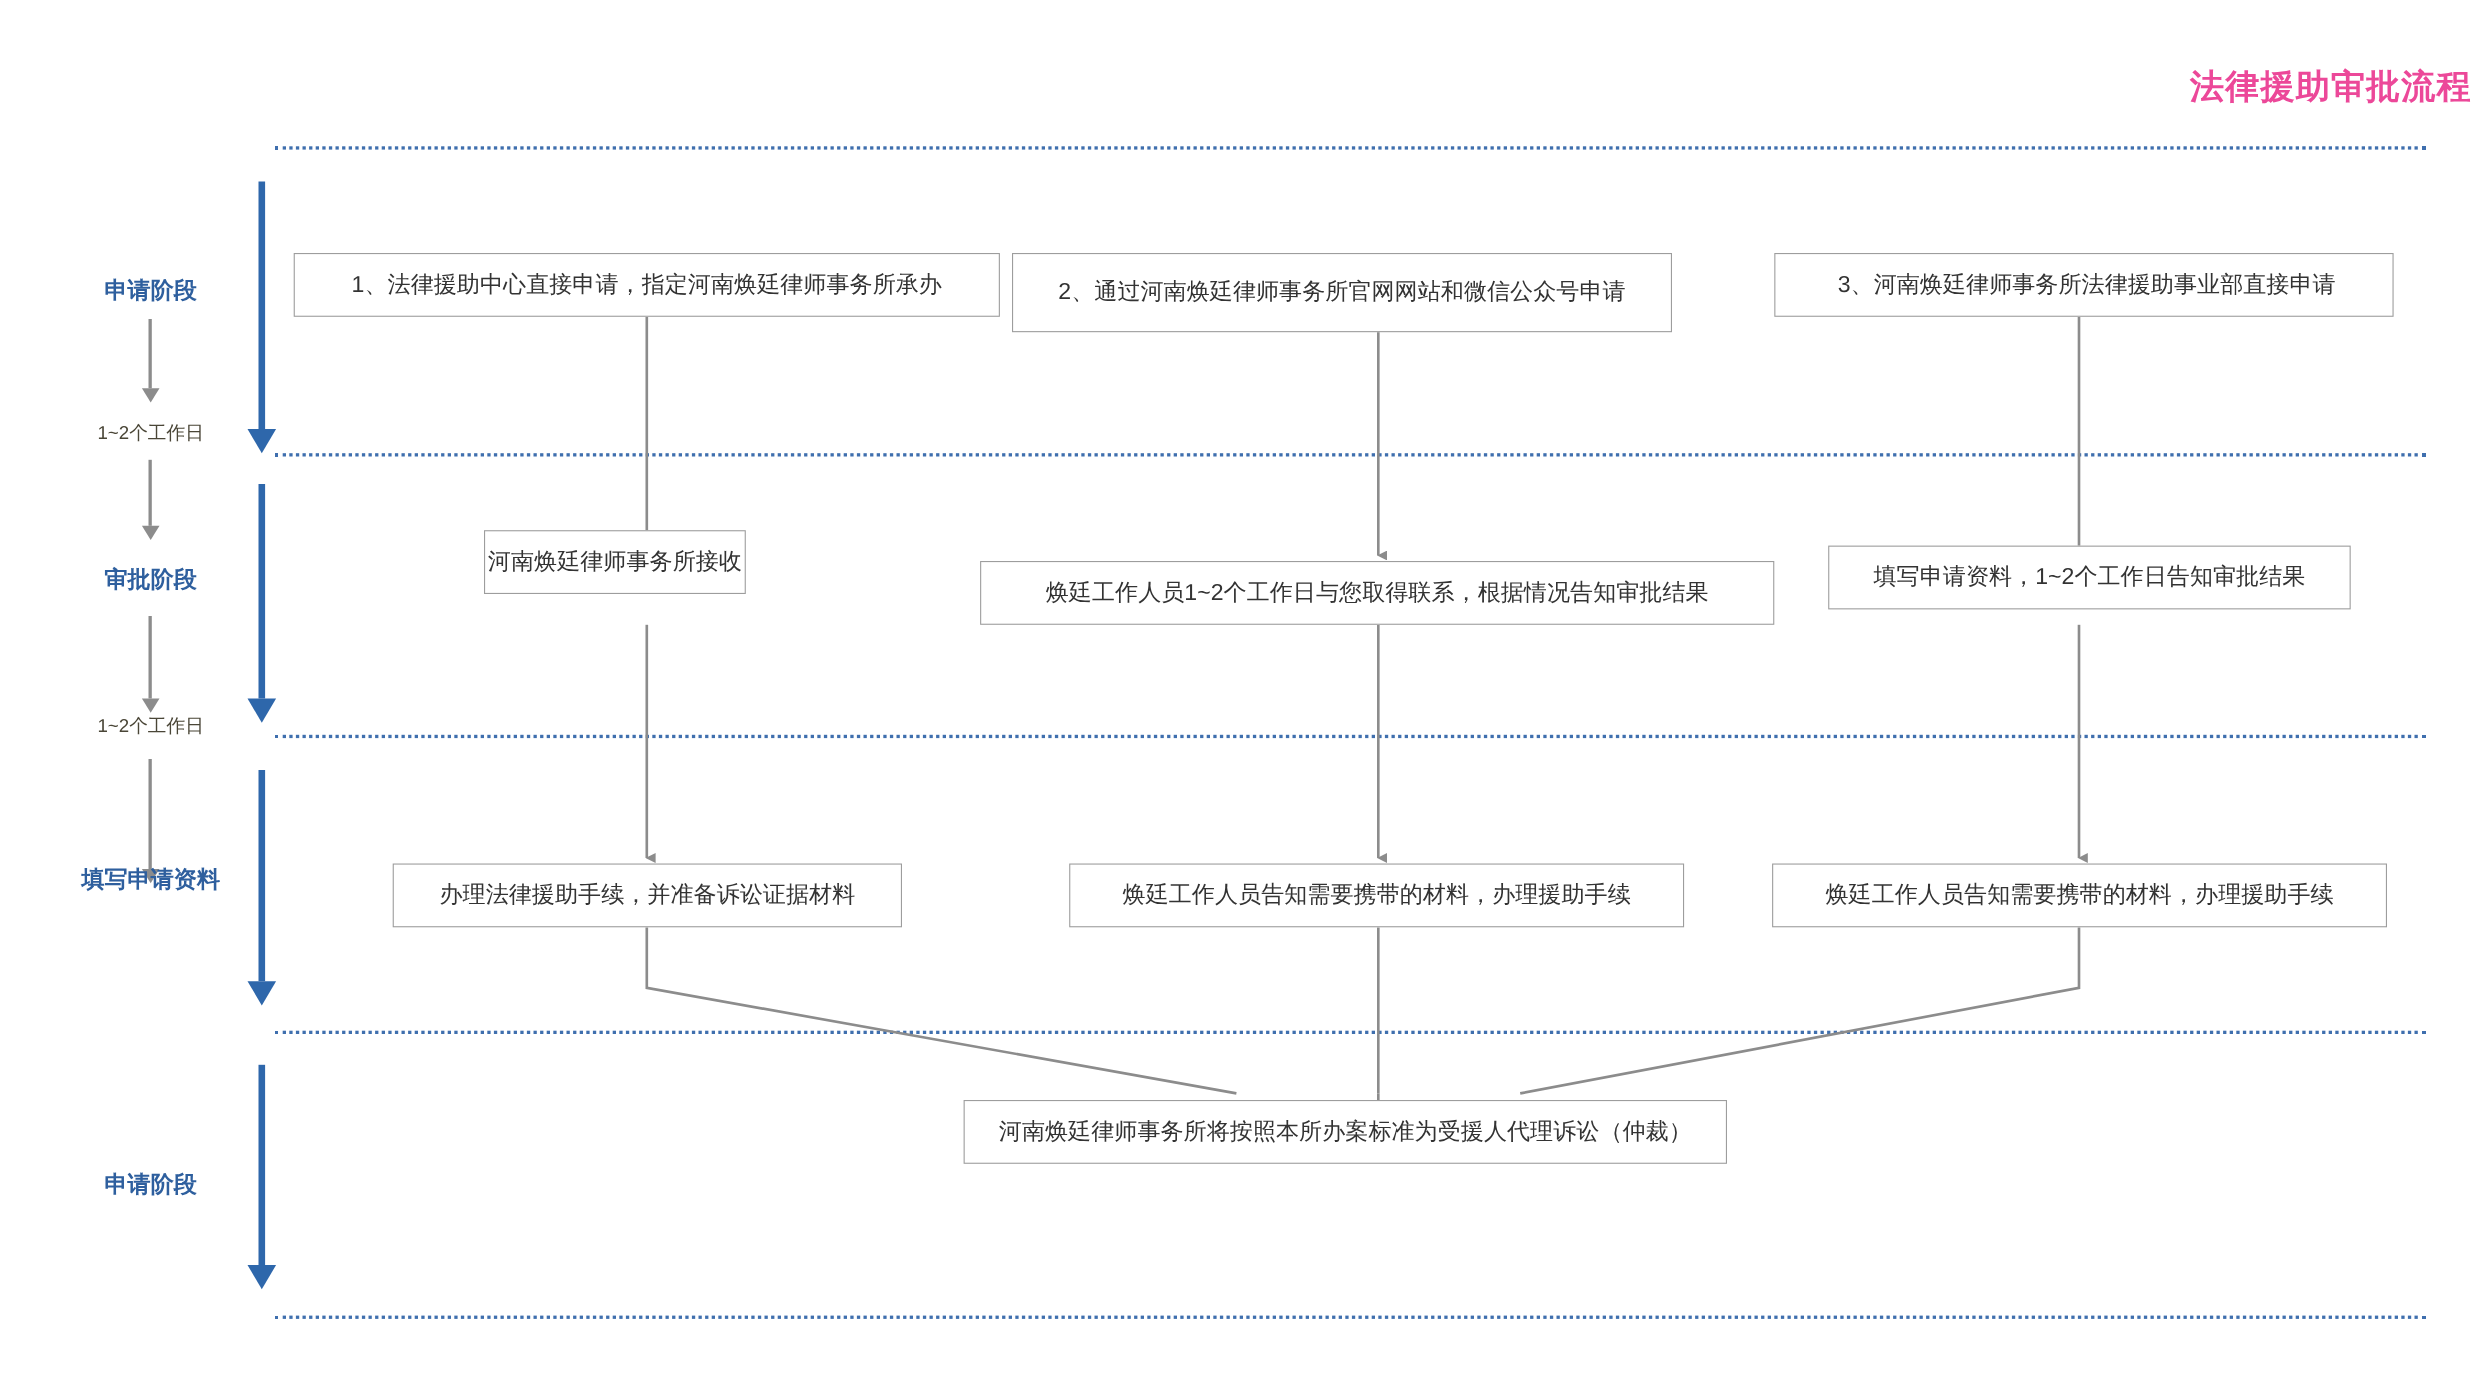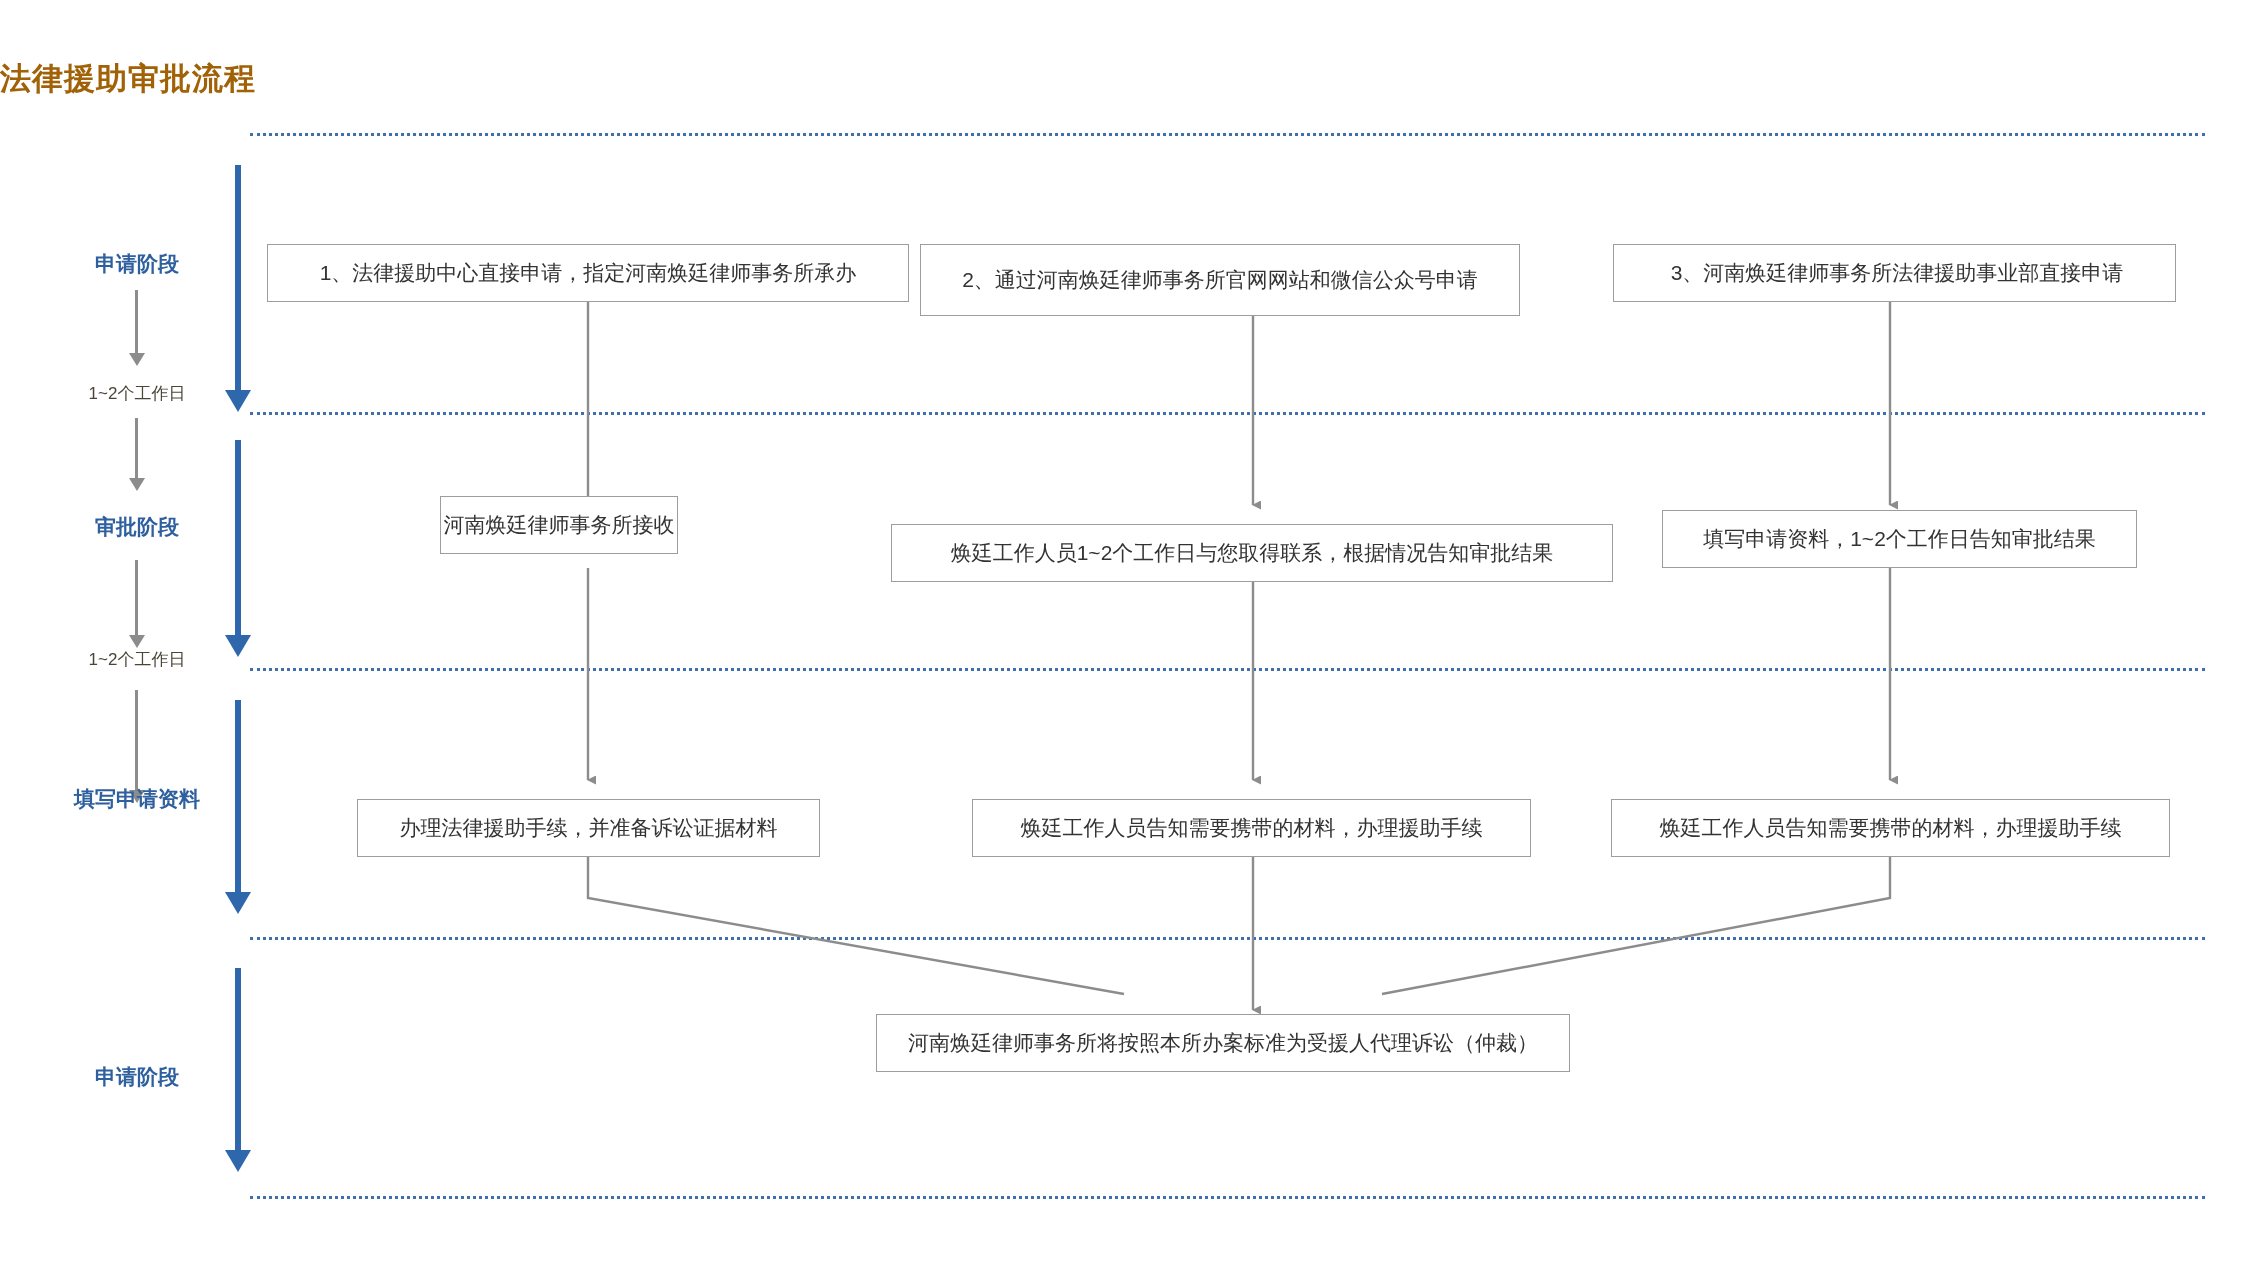--- a/index.html
+++ b/index.html
@@ -13,24 +13,24 @@
     height:1272px;
     overflow:hidden;
     background:#ffffff;
   }
 
   
   .title{
     position:absolute;
     left:0; top:58px;
     width:2247px;
-    text-align:left;
+    text-align:right;
     font-size:31px;
     font-weight:bold;
-    color:#a16207;
+    color:#ec4899;
     letter-spacing:1px;
   }
 
   
   .sep{
     position:absolute;
     height:0;
     border-top:3px dotted #3f6fae;
   }
 
@@ -101,21 +101,20 @@
     border:1px solid #9d9d9d;
     background:#ffffff;
     color:#333333;
     font-size:21px;
     line-height:1.2;
     display:flex;
     align-items:center;
     justify-content:center;
     padding:0 14px;
     white-space:nowrap;
-    margin-top:14px;
   }
 
   
   #connectors{
     position:absolute;
     left:0;top:0;
     width:2247px;height:1272px;
     pointer-events:none;
   }
 </style>

